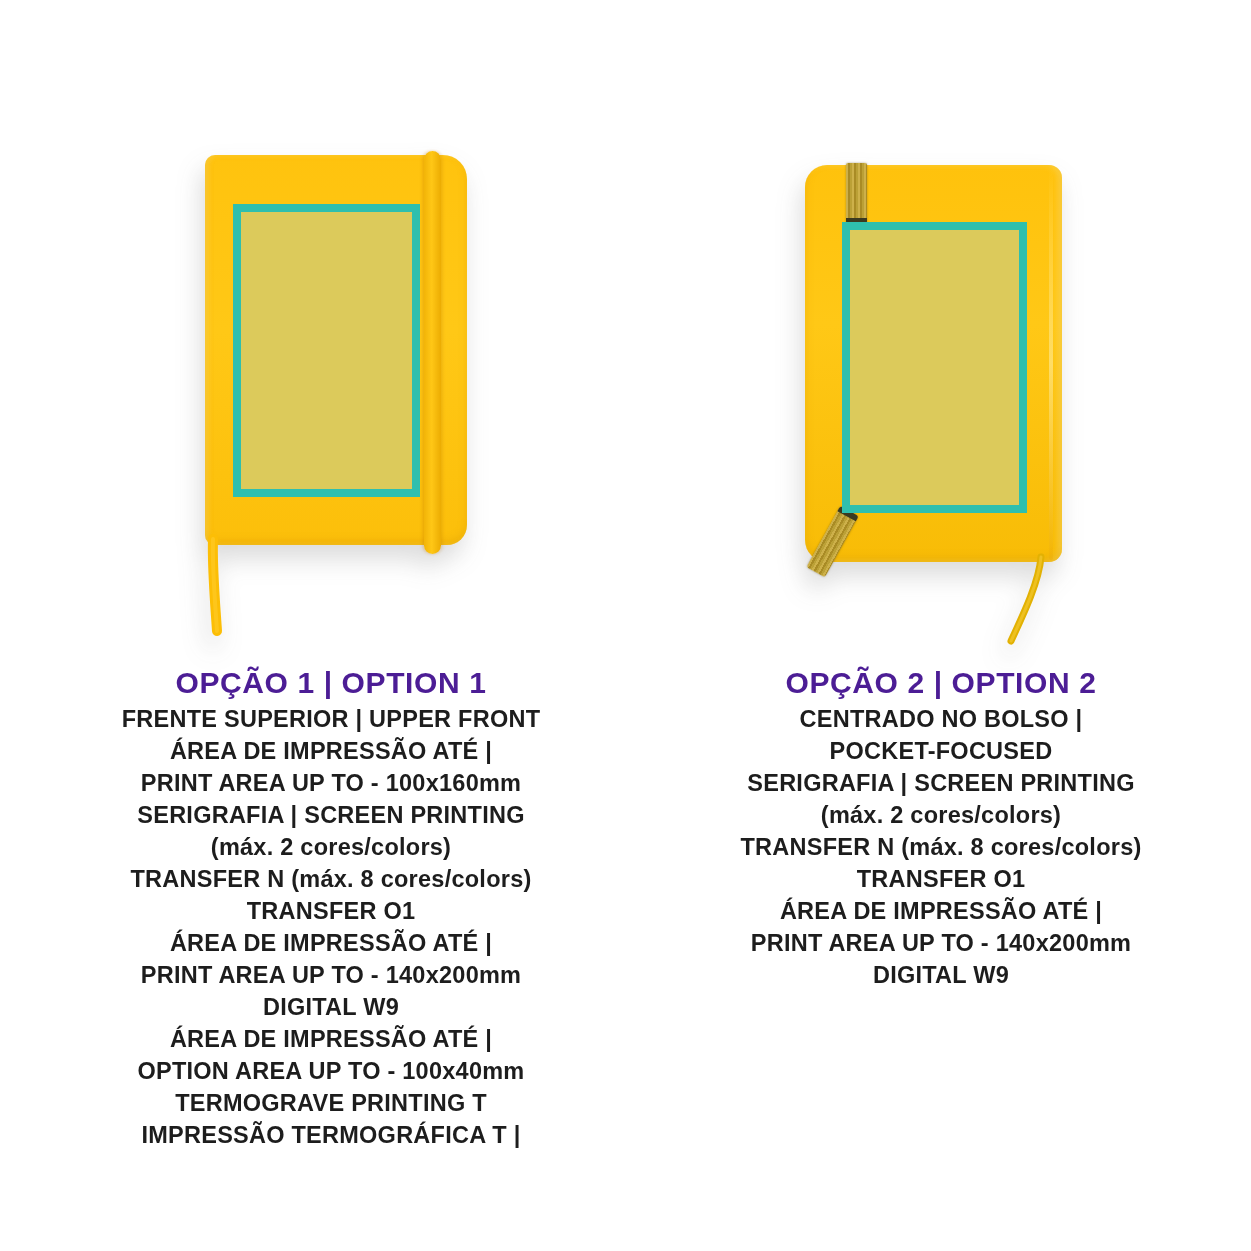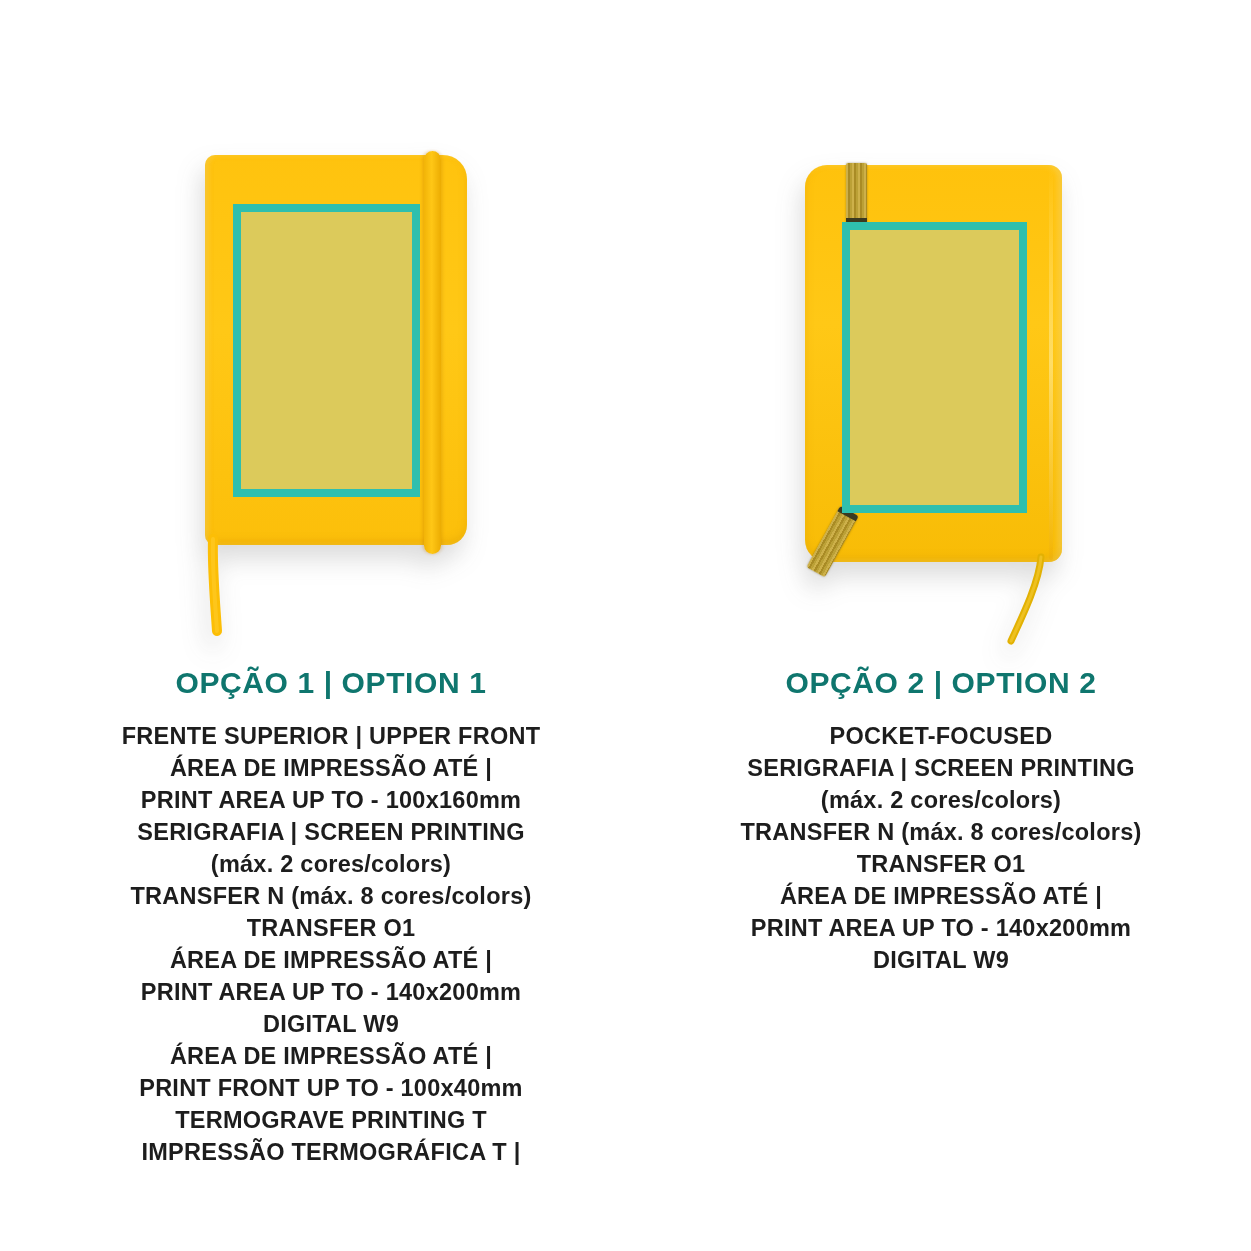--- a/index.html
+++ b/index.html
@@ -68,22 +68,22 @@
   .nb1 .print-area{ left:28px; top:49px;  width:187px; height:293px; }
   .nb2 .print-area{ left:37px; top:57px;  width:185px; height:291px; }
 
   .ribbon-svg{ position:absolute; overflow:visible; }
 
   
   .option-text{ position:absolute; width:600px; text-align:center; color:#1d1d1d; }
   .ot1{ left:31px;  top:666px; }
   .ot2{ left:641px; top:666px; }
   .option-heading{
-    font-size:30px; font-weight:800; letter-spacing:0.6px; color:#0f766e;
-    margin-bottom:20px; white-space:nowrap;
+    font-size:30px; font-weight:800; letter-spacing:0.6px; color:#4c1d95;
+    margin-bottom:3px; white-space:nowrap;
   }
   .spec-lines{ font-size:23.5px; line-height:32px; letter-spacing:0.25px; font-weight:700; }
   .spec-lines .line{ white-space:nowrap; }
 </style>
 </head>
 <body>
 
 <div class="canvas">
 
   <div class="notebook nb1">
@@ -115,29 +115,30 @@
         <div class="line">ÁREA DE IMPRESSÃO ATÉ |</div>
         <div class="line">PRINT AREA UP TO - 100x160mm</div>
         <div class="line">SERIGRAFIA | SCREEN PRINTING</div>
         <div class="line">(máx. 2 cores/colors)</div>
         <div class="line">TRANSFER N (máx. 8 cores/colors)</div>
         <div class="line">TRANSFER O1</div>
         <div class="line">ÁREA DE IMPRESSÃO ATÉ |</div>
         <div class="line">PRINT AREA UP TO - 140x200mm</div>
         <div class="line">DIGITAL W9</div>
         <div class="line">ÁREA DE IMPRESSÃO ATÉ |</div>
-        <div class="line">PRINT FRONT UP TO - 100x40mm</div>
+        <div class="line">OPTION AREA UP TO - 100x40mm</div>
         <div class="line">TERMOGRAVE PRINTING T</div>
         <div class="line">IMPRESSÃO TERMOGRÁFICA T |</div>
       </div>
   </section>
 
   <section class="option-text ot2">
     <h2 class="option-heading">OPÇÃO 2 | OPTION 2</h2>
     <div class="spec-lines">
+        <div class="line">CENTRADO NO BOLSO |</div>
         <div class="line">POCKET-FOCUSED</div>
         <div class="line">SERIGRAFIA | SCREEN PRINTING</div>
         <div class="line">(máx. 2 cores/colors)</div>
         <div class="line">TRANSFER N (máx. 8 cores/colors)</div>
         <div class="line">TRANSFER O1</div>
         <div class="line">ÁREA DE IMPRESSÃO ATÉ |</div>
         <div class="line">PRINT AREA UP TO - 140x200mm</div>
         <div class="line">DIGITAL W9</div>
       </div>
   </section>

